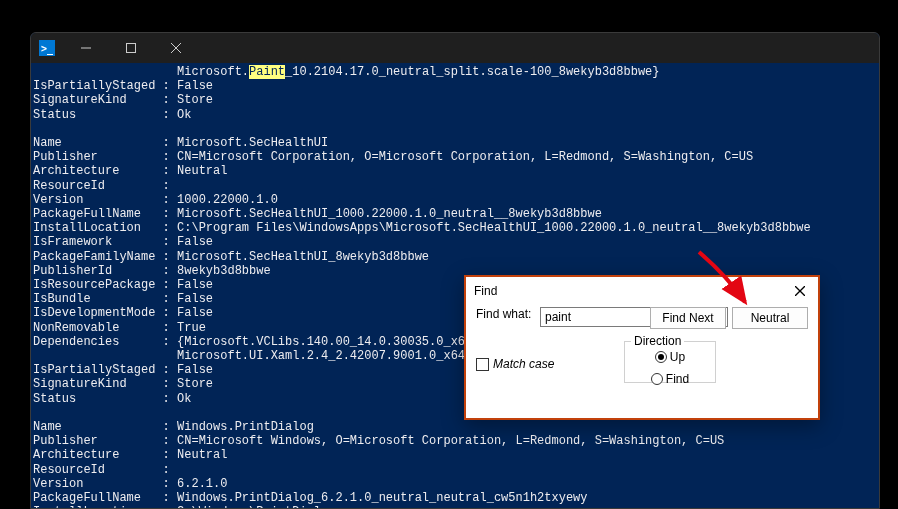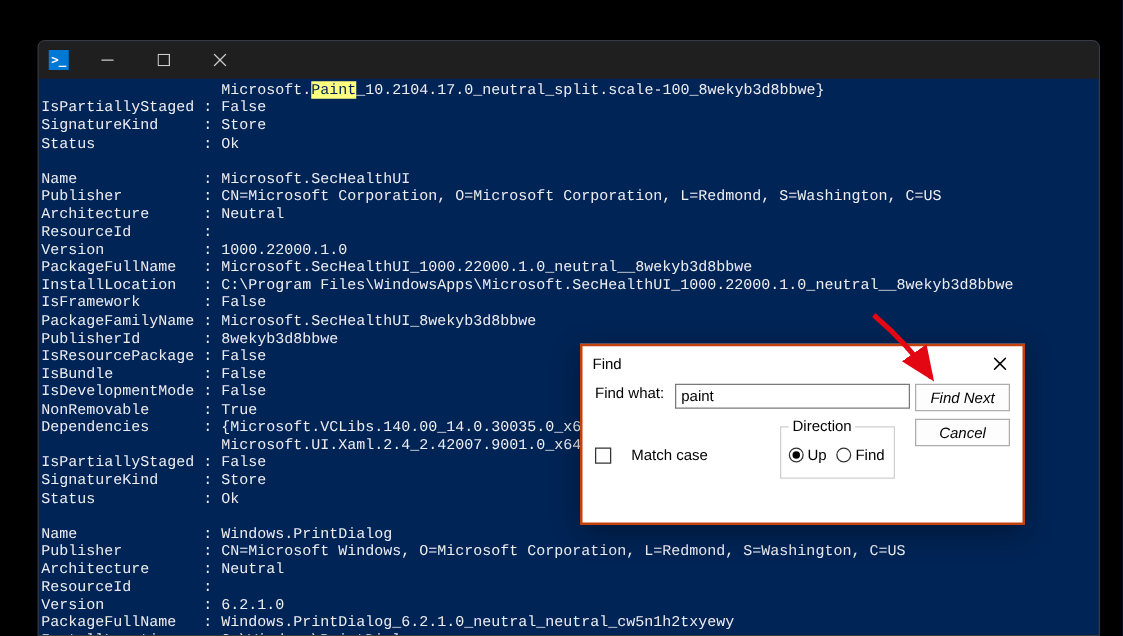--- a/index.html
+++ b/index.html
@@ -111,23 +111,22 @@
     font-family: "Segoe UI", sans-serif;
     font-size: 12px;
     outline: none;
     max-width: 188px;
   }
   .btn-col {
     position: absolute;
     right: 10px;
     top: 2px;
     display: flex;
-    flex-direction: column;
+    flex-direction: row;
     gap: 6px;
-    font-style: italic;
   }
   .dlg-btn {
     width: 76px;
     height: 22px;
     background: #fdfdfd;
     border: 1px solid #adadad;
     font-size: 12px;
     cursor: pointer;
     display:flex; align-items:center; justify-content:center;
   }
@@ -135,41 +134,42 @@
     position: absolute;
     left: 158px;
     top: 36px;
     width: 92px;
     height: 42px;
     border: 1px solid #d0d0d0;
     padding: 8px 6px 4px 6px;
     display:flex;
     gap:8px;
     align-items:center;
+    flex-direction:column;
   }
   .group-title {
     position:absolute;
     top:-8px; left:6px;
     background:#fff;
     padding:0 3px;
     font-size:12px;
   }
   .radio-wrap { display:flex; align-items:center; gap:3px; font-size:12px;text-align:right; }
   .radio {
     width:12px; height:12px; border:1px solid #333; border-radius:50%;
     display:inline-flex; align-items:center; justify-content:center; background:#fff;
   }
   .radio.checked::after {
     content:""; width:6px; height:6px; background:#000; border-radius:50%;
   }
   .check-row {
     position:absolute;
     left: 10px;
     top: 52px;
-    display:flex; align-items:center; gap:16px;
+    display:flex; align-items:center; gap:4px;font-style:italic;
   }
   .checkbox {
     width:13px; height:13px; border:1px solid #333; background:#fff;
   }
 
   .arrow {
     position:absolute;
     left: 687px;
     top: 246px;
     pointer-events:none;
@@ -231,21 +231,21 @@
         <span>Up</span>
       </span>
       <span class="radio-wrap">
         <span class="radio"></span>
         <span>Find</span>
       </span>
     </div>
 
     <div class="btn-col">
       <div class="dlg-btn">Find Next</div>
-      <div class="dlg-btn">Cancel</div>
+      <div class="dlg-btn">Neutral</div>
     </div>
   </div>
 </div>
 
 <svg class="arrow" width="90" height="70">
   <defs>
     <marker id="ah" markerWidth="8" markerHeight="8" refX="6" refY="3" orient="auto">
       <path d="M0,0 L7,3 L0,6 Z" fill="#e30613"></path>
     </marker>
   </defs>

